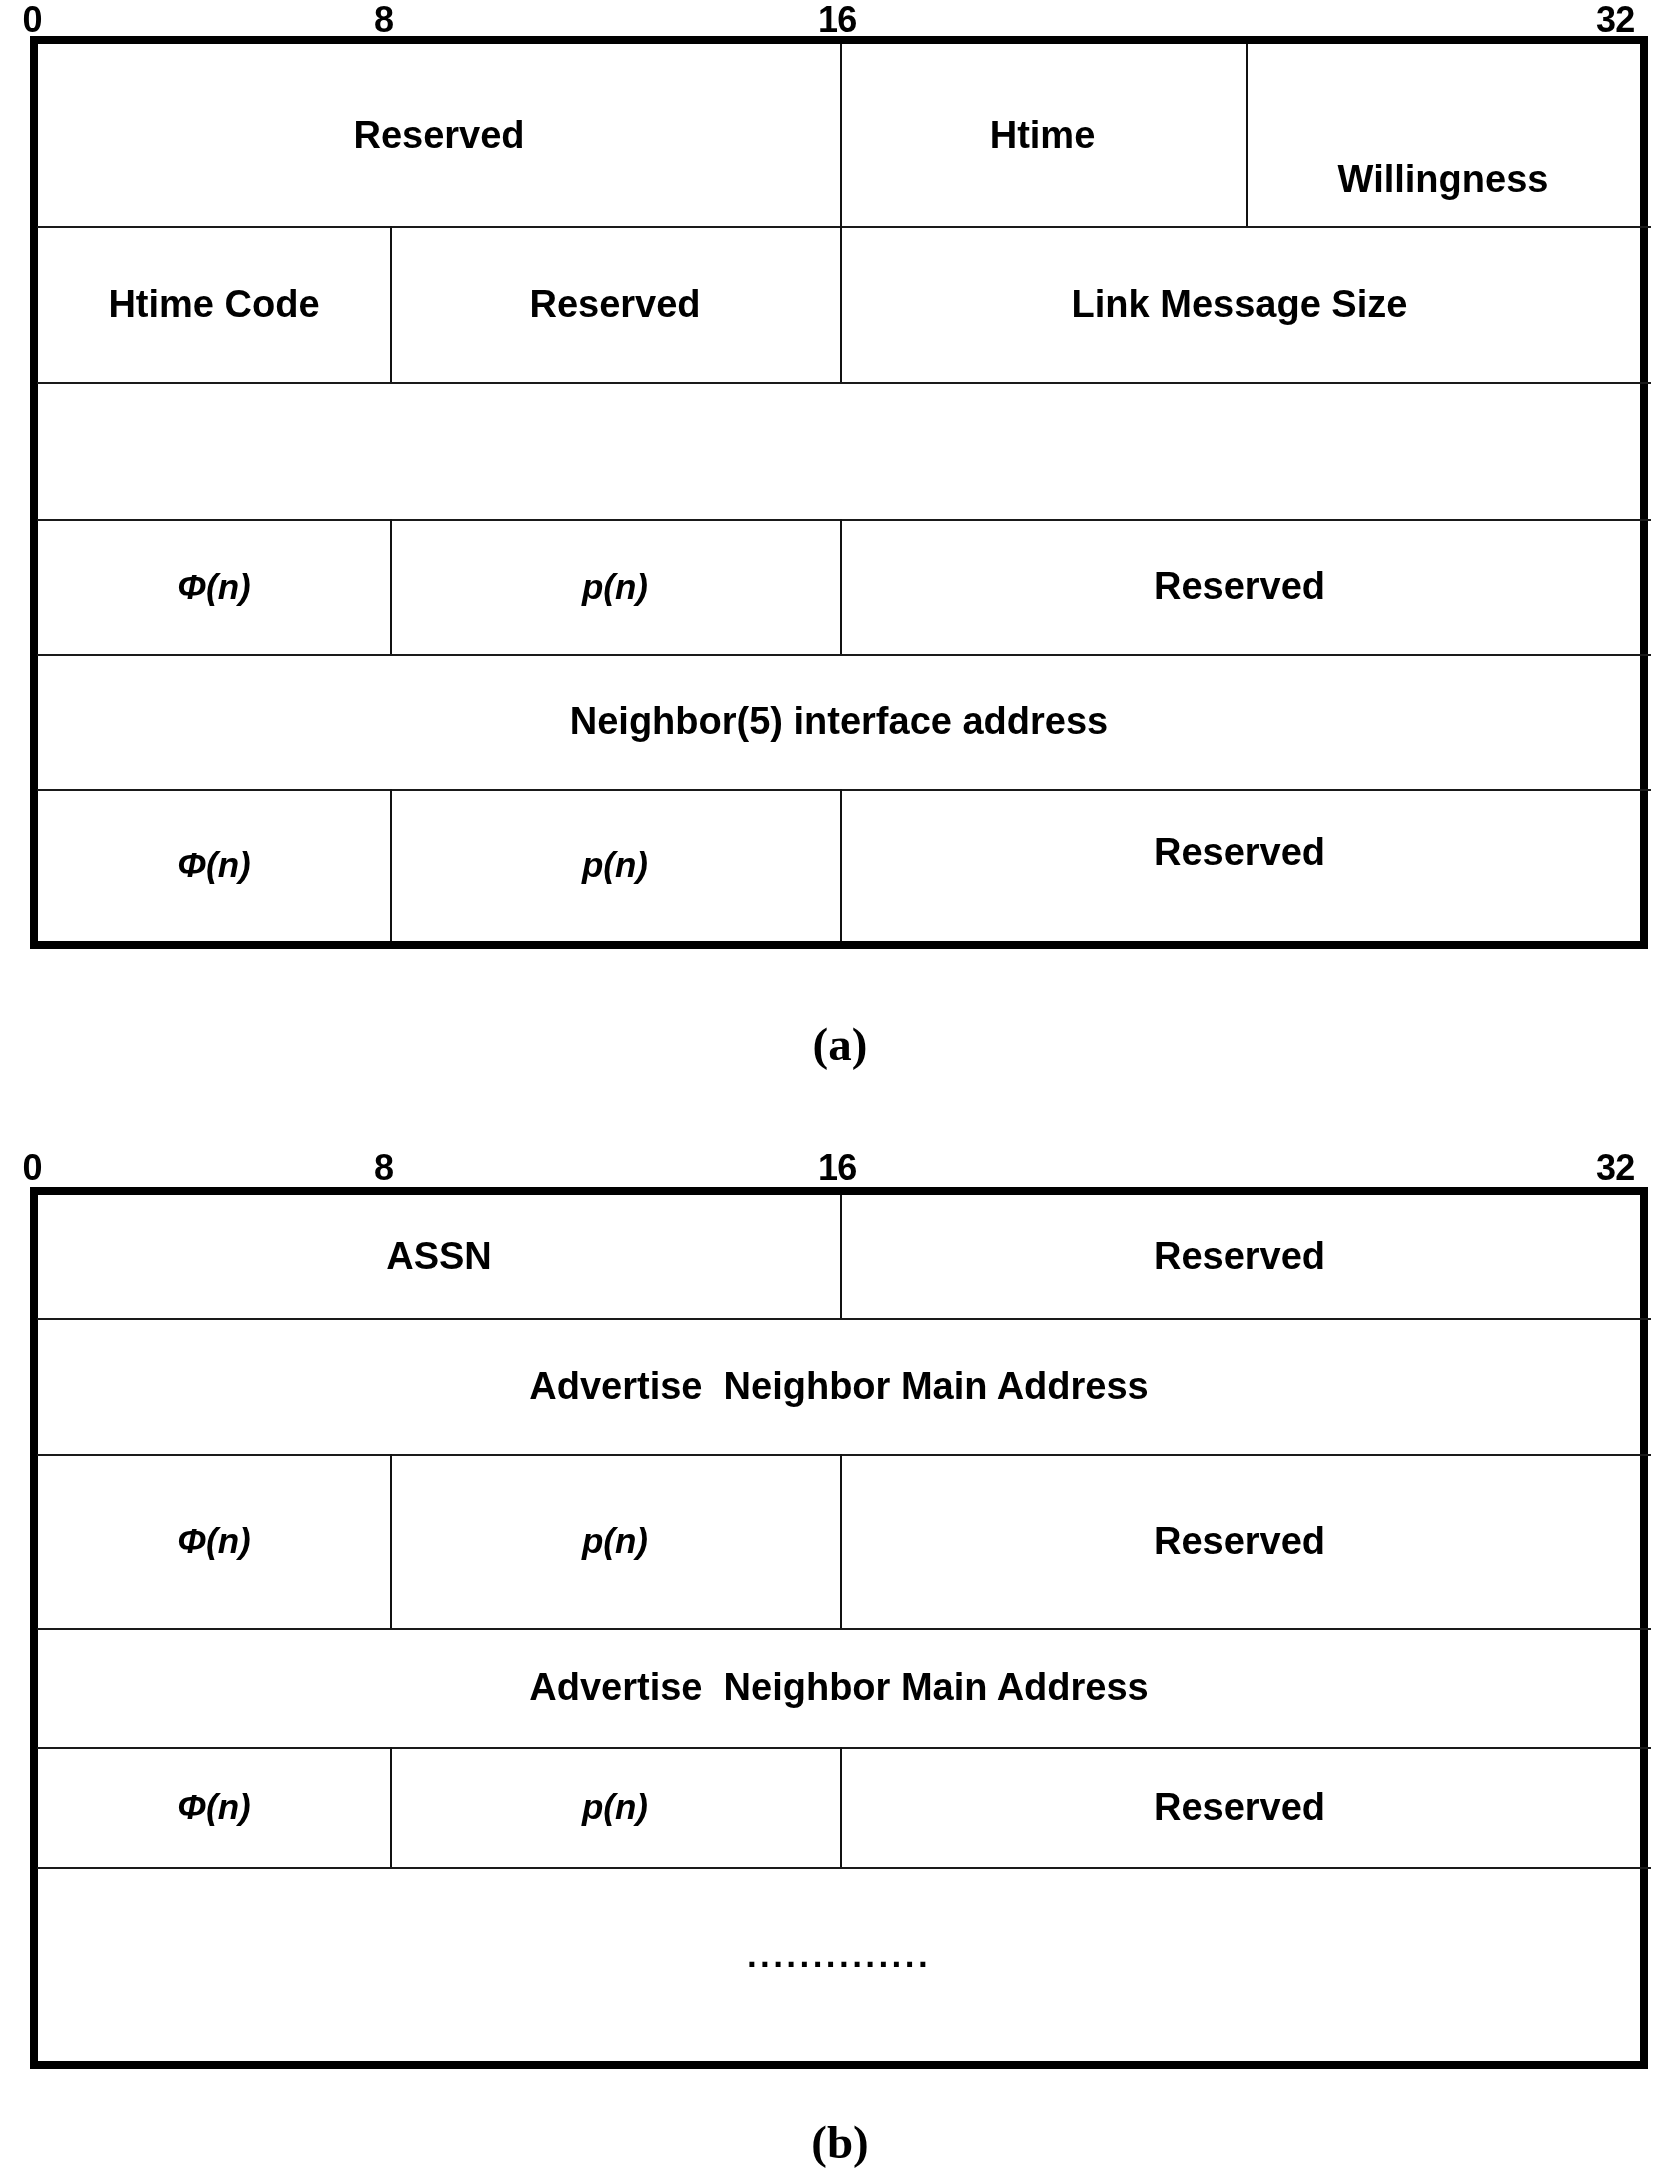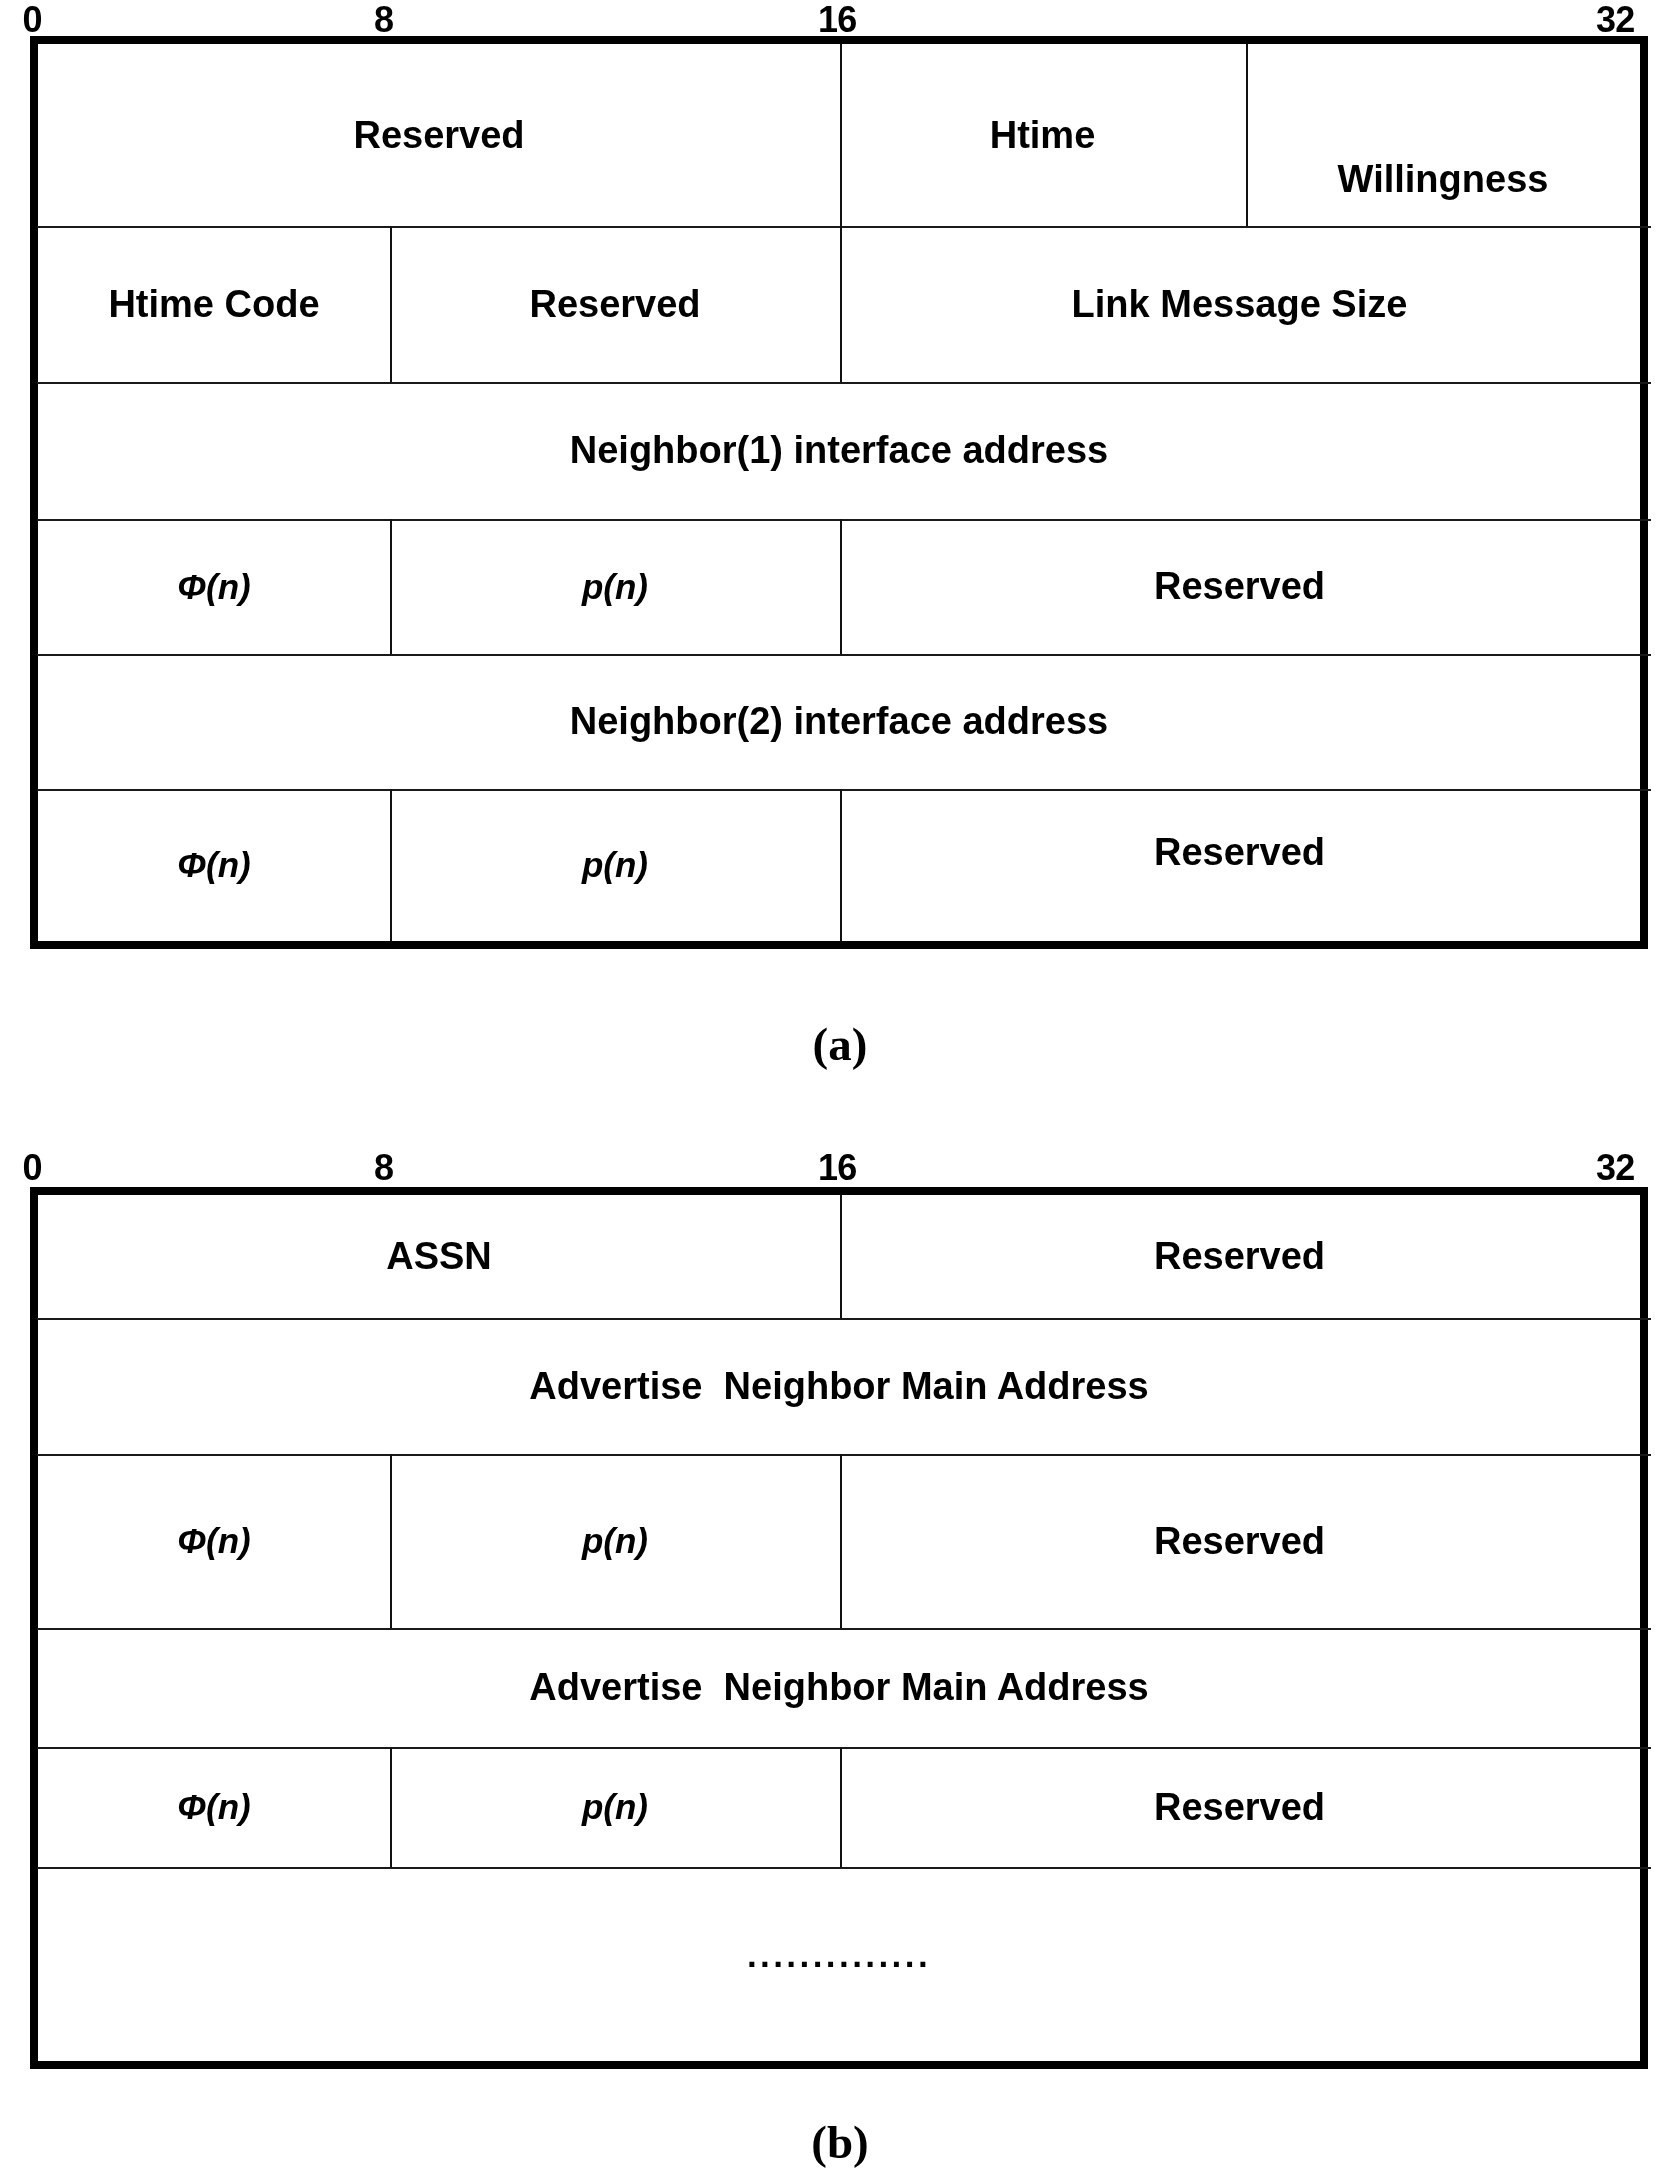--- a/index.html
+++ b/index.html
@@ -115,27 +115,26 @@
     <div class="vline" style="left:802px; top:745px; height:152px;"></div>
 
     <div class="cell" style="left:0px;    top:0px;   width:802px; height:182px;">Reserved</div>
     <div class="cell" style="left:802px; top:0px;   width:405px;  height:182px;border-radius:32px;">Htime</div>
     <div class="cell" style="left:1208px; top:0px;   width:394px;  height:182px;margin-top:44px;">Willingness</div>
 
     <div class="cell" style="left:0px;    top:182px; width:352px;  height:156px;">Htime Code</div>
     <div class="cell" style="left:352px;  top:182px; width:450px;  height:156px;">Reserved</div>
     <div class="cell" style="left:802px; top:182px; width:799px; height:156px;text-align:center;">Link Message Size</div>
 
-    <div class="cell" style="left:0px; top:338px; width:1602px; height:137px;">Neighbor(1) interface address</div>
 
     <div class="cell ital" style="left:0px;    top:475px; width:352px;  height:135px;">Φ(n)</div>
     <div class="cell ital" style="left:352px;  top:475px; width:450px;  height:135px;">p(n)</div>
     <div class="cell" style="left:802px; top:475px; width:799px; height:135px;">Reserved</div>
 
-    <div class="cell" style="left:0px; top:610px; width:1602px; height:135px;">Neighbor(2) interface address</div>
+    <div class="cell" style="left:0px; top:610px; width:1602px; height:135px;">Neighbor(5) interface address</div>
 
     <div class="cell ital" style="left:0px;    top:745px; width:352px;  height:152px;">Φ(n)</div>
     <div class="cell ital" style="left:352px;  top:745px; width:450px;  height:152px;">p(n)</div>
     <div class="cell" style="left:802px; top:732px; width:799px; height:152px;">Reserved</div>
   </div>
 
   <div class="caption" style="left:0px; top:1017px;">(a)</div>
 
   <div class="ruler" style="left:0px; top:1147px; width:1680px;">
     <span class="tick t0">0</span>

